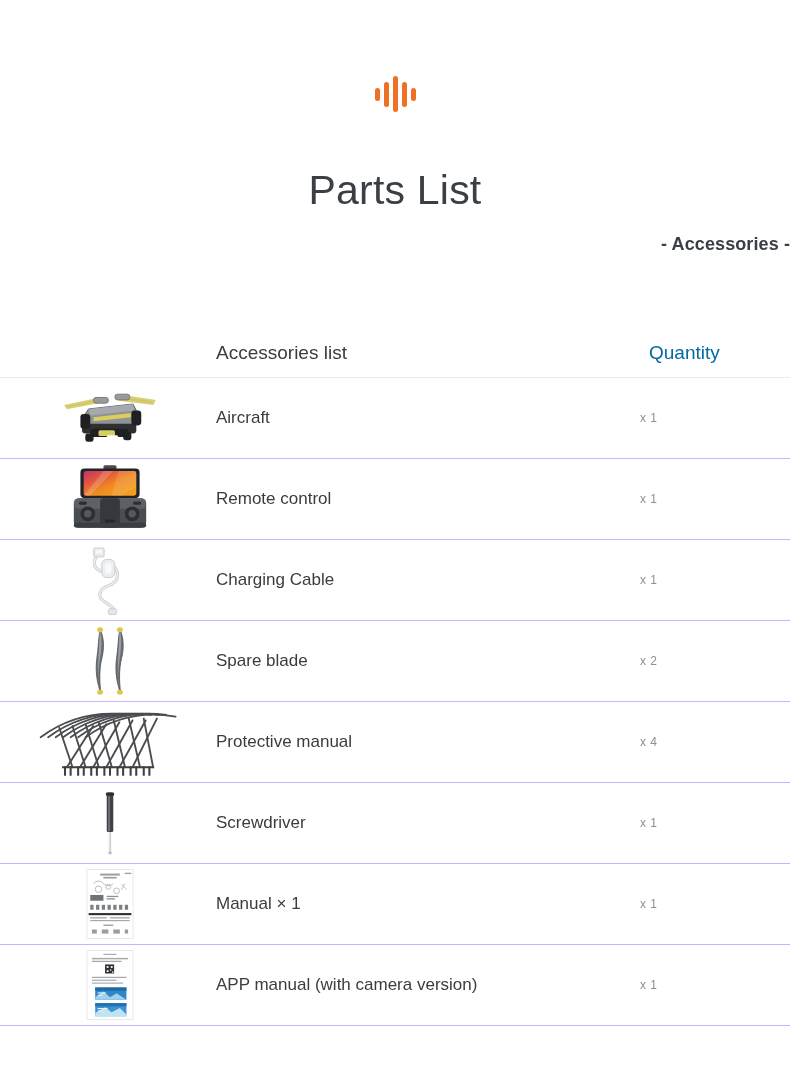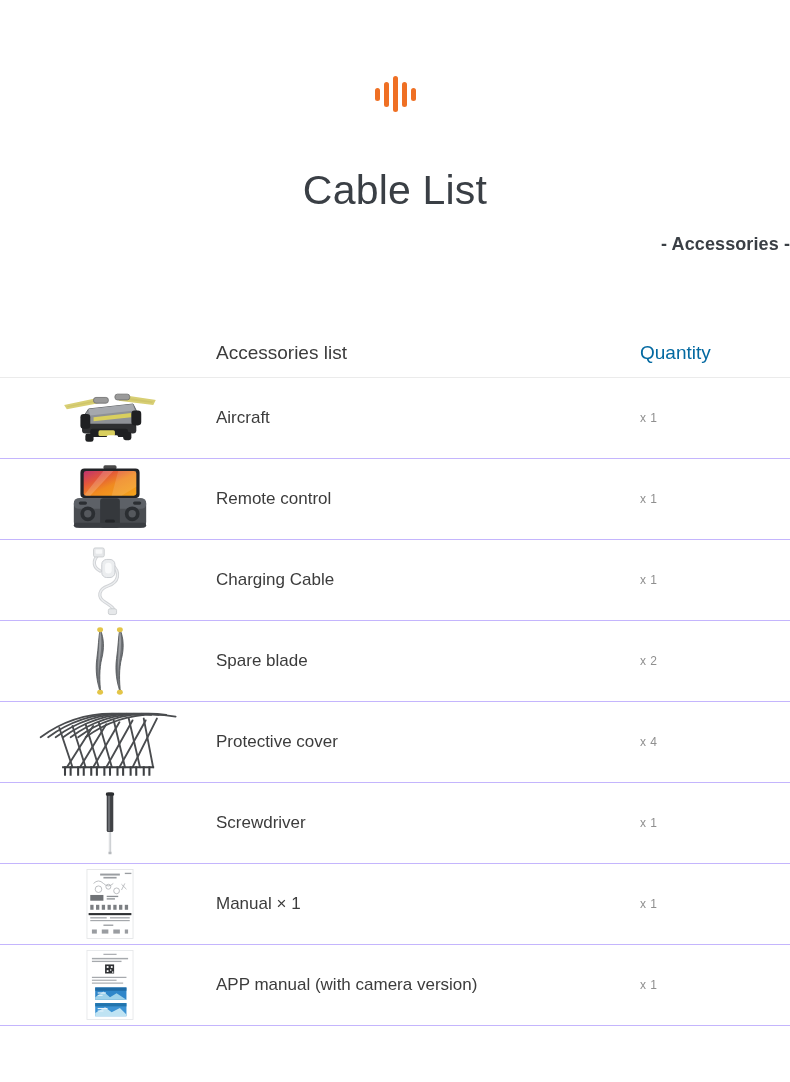--- a/index.html
+++ b/index.html
@@ -64,20 +64,21 @@
   
   .table {
     margin-top: 74px;
     width: 100%;
   }
   .thead {
     display: flex;
     align-items: center;
     height: 48px;
     border-bottom: 1px solid #ebebeb;
+    gap: 9px;
   }
   .th-name {
     width: 640px;
     padding-left: 216px;
     box-sizing: border-box;
     font-size: 19px;
     color: #3c3c3c;
   }
   .th-qty {
     flex: 1;
@@ -125,21 +126,21 @@
 <div class="logo-wrap">
   <div class="logo-bars">
     <i class="b1"></i>
     <i class="b2"></i>
     <i class="b3"></i>
     <i class="b4"></i>
     <i class="b5"></i>
   </div>
 </div>
 
-<div class="title">Cable List</div>
+<div class="title">Parts List</div>
 <div class="subtitle">- Accessories -</div>
 
 <div class="table">
 
   <div class="thead">
     <div class="th-name">Accessories list</div>
     <div class="th-qty">Quantity</div>
   </div>
 
   <div class="row">
@@ -277,21 +278,21 @@
         </g>
         <g stroke="#3e4043" stroke-width="2.2" stroke-linecap="square">
           <path d="M32 66 L32 74 M38 66 L38 74 M46 66 L46 74 M52 66 L52 74
                    M60 66 L60 74 M66 66 L66 74 M74 66 L74 74 M80 66 L80 74
                    M88 66 L88 74 M94 66 L94 74 M102 66 L102 74 M108 66 L108 74
                    M116 66 L116 74 M122 66 L122 74"></path>
           <path d="M30 66 L126 66"></path>
         </g>
       </svg>
     </div>
-    <div class="cell-name">Protective cover</div>
+    <div class="cell-name">Protective manual</div>
     <div class="cell-qty">x 4</div>
   </div>
 
   <div class="row">
     <div class="cell-img">
       <svg class="thumb" viewBox="0 0 120 90">
         <rect x="56" y="8" width="8" height="48" rx="2" fill="#3f4145"></rect>
         <rect x="57.5" y="9" width="2.6" height="46" fill="#6a6d72"></rect>
         <rect x="55" y="8" width="10" height="4" rx="1.6" fill="#2c2e31"></rect>
         <rect x="58.6" y="56" width="2.8" height="26" fill="#c9ccd0"></rect>

